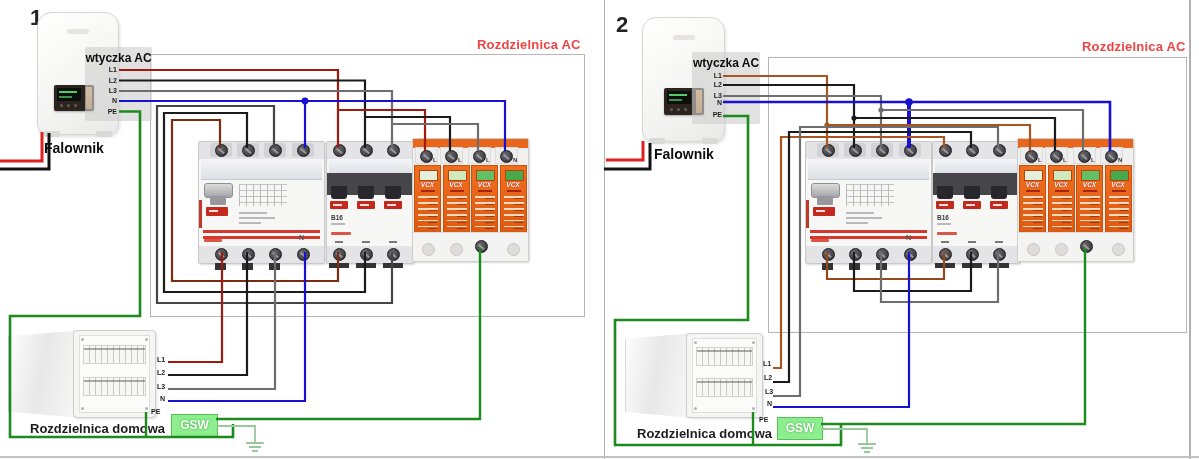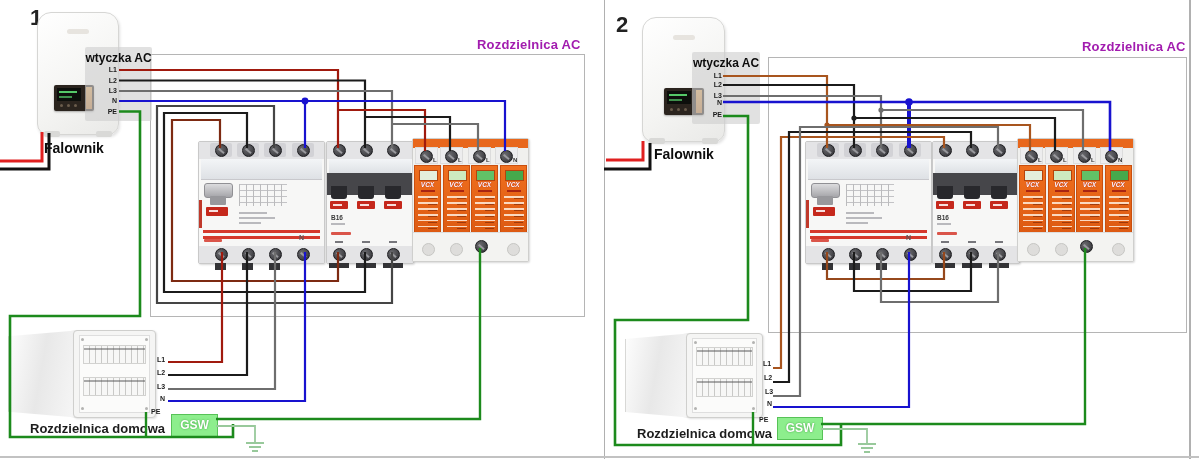--- a/index.html
+++ b/index.html
@@ -1,21 +1,21 @@
 <!DOCTYPE html>
 <html><head>
 <meta charset="utf-8">
 <style>
   html,body{margin:0;padding:0;background:#fff;}
   #stage{position:relative;width:1199px;height:459px;background:#ffffff;overflow:hidden;
          font-family:"Liberation Sans",sans-serif;}
   .lbl{position:absolute;color:#111;}
   .panel-num{font-size:22px;font-weight:bold;color:#222;}
   .acbox{position:absolute;border:1px solid #b5b5b5;background:transparent;}
-  .acbox-label{font-size:13px;font-weight:bold;color:#a21caf;letter-spacing:.2px;}
+  .acbox-label{font-size:13px;font-weight:bold;color:#ef4444;letter-spacing:.2px;}
   .sep{position:absolute;background:#b0b0b0;}
   
   .inverter{position:absolute;background:linear-gradient(145deg,#ffffff 0%,#f4f4f2 60%,#e9e9e7 100%);
             border:1px solid #d6d6d4;border-radius:14px 14px 11px 11px;box-shadow:1px 2px 3px rgba(0,0,0,.12);}
   .inv-logo{position:absolute;width:22px;height:5px;background:#e7e4df;border-radius:3px;}
   .inv-base{position:absolute;background:#d9d9d7;border-radius:2px;}
   .display{position:absolute;background:#2b241e;border-radius:2px;box-shadow:0 1px 2px rgba(0,0,0,.3);}
   .screen{position:absolute;left:3px;top:3px;background:#0d0f0c;}
   .scr-line{position:absolute;height:2px;background:#55c868;}
   .disp-accent{position:absolute;background:linear-gradient(180deg,#d9a056,#b9783a);}

